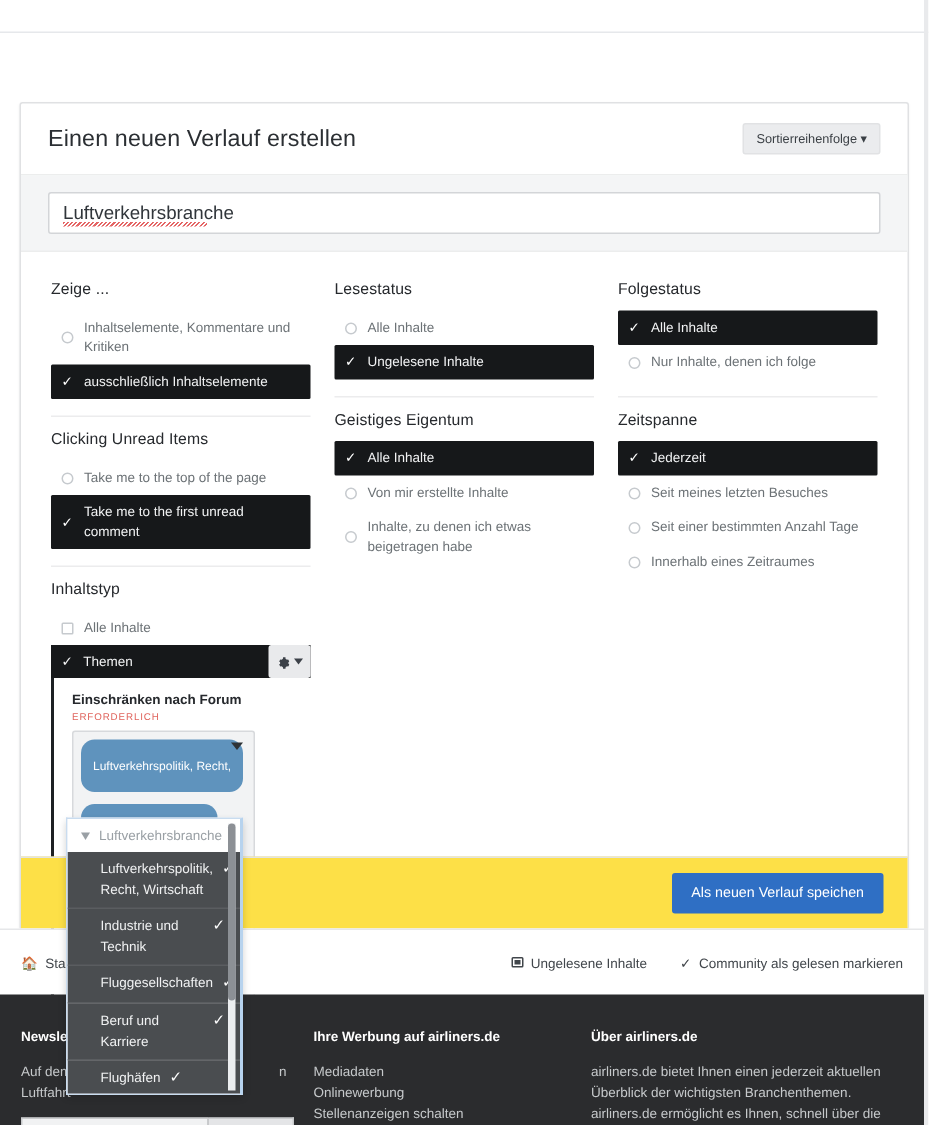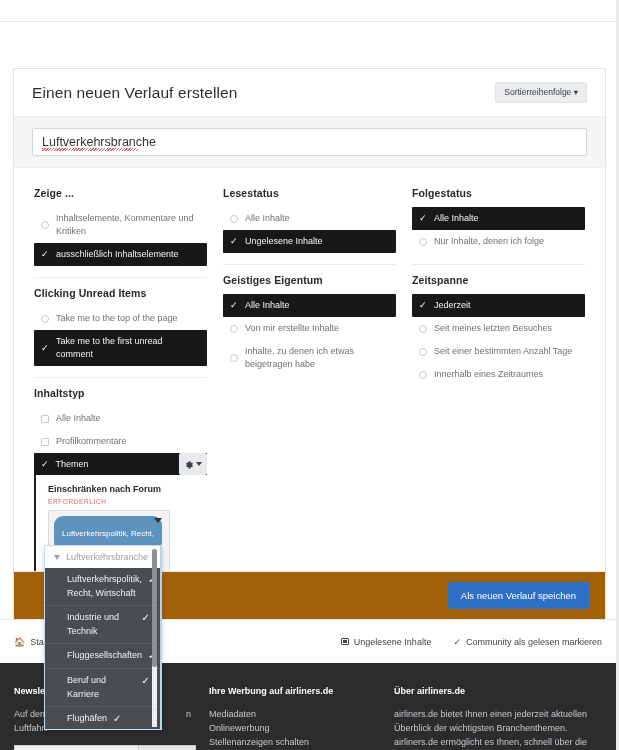--- a/index.html
+++ b/index.html
@@ -49,21 +49,21 @@
     position:absolute; left: 10px; bottom: 5px; height:3px; width: 96px;
     background: repeating-linear-gradient(135deg,#e04a4a 0 1px, transparent 1px 2px);
     opacity:.85; pointer-events:none;
   }
 
   
   .cols { display: flex; padding: 10px 12px 0 12px; }
   .col { width: 33.33%; padding: 0 8px; }
   .grp { margin-bottom: 4px; }
   .grp-title {
-    font-size: 10.5px; font-weight: bold; color:#26292d;
+    font-size: 10.5px; font-weight: normal; color:#26292d;
     margin: 9px 0 8px 0; letter-spacing:.1px;
   }
   .opt {
     display:flex; align-items:center; gap:7px;
     font-size: 9px; color:#6c7276; padding: 5px 7px; min-height: 22px;
     line-height: 1.45; cursor: pointer; border-radius:1px;
   }
   .opt .radio {
     width:8px;height:8px;border-radius:50%;border:1px solid #c6cace;background:#fff;flex:0 0 auto;
   }
@@ -127,21 +127,21 @@
   .dd-item .tick { color:#fff;font-size:10px;line-height:1.4;}
   .dd-scroll {
     position:absolute; right:3px; top:3px; width:5px; height:118px;
     background:#8c9095; border-radius:3px;
   }
   .dd-track { position:absolute; right:3px; top:3px; width:5px; height:178px; background:#eceef0; }
 
   
   .card-footer {
     position:absolute; left:0; right:0; bottom:0; height:48px;
-    background:#a16207; border-top:1px solid #e2e3e4;
+    background:#fde047; border-top:1px solid #e2e3e4;
     display:flex;align-items:center;justify-content:flex-end;padding:0 16px;
   }
   .save-btn {
     background:#2f6fc4; color:#fff; border:none; border-radius:2px;
     font-size:9.5px; padding:8px 13px; cursor:pointer;
     font-family:"Liberation Sans", sans-serif;
   }
 
   
   .crumb-bar {
@@ -240,24 +240,20 @@
         </div>
 
         <div class="divider"></div>
 
         <div class="grp">
           <div class="grp-title">Inhaltstyp</div>
           <div class="opt">
             <span class="checkbox"></span>
             <span>Alle Inhalte</span>
           </div>
-          <div class="opt">
-            <span class="checkbox"></span>
-            <span>Profilkommentare</span>
-          </div>
 
           <div class="themen-row">
             <span class="themen-left">
               <span class="tick">✓</span>
               <span>Themen</span>
             </span>
             <span class="gear-btn">
               <svg width="9" height="9" viewBox="0 0 16 16">
                 <path fill="#3c4148" d="M8 5.2a2.8 2.8 0 100 5.6 2.8 2.8 0 000-5.6zm6.6 2.8l1.2-1-1.4-2.4-1.5.5a6 6 0 00-1.5-.9L11.2 2H8.4l-.3 2.2c-.5.2-1 .5-1.5.9l-1.5-.5-1.4 2.4 1.2 1a6 6 0 000 1.7l-1.2 1 1.4 2.4 1.5-.5c.5.4 1 .7 1.5.9l.3 2.2h2.8l.3-2.2c.5-.2 1-.5 1.5-.9l1.5.5 1.4-2.4-1.2-1a6 6 0 000-1.7z"></path>
               </svg>

